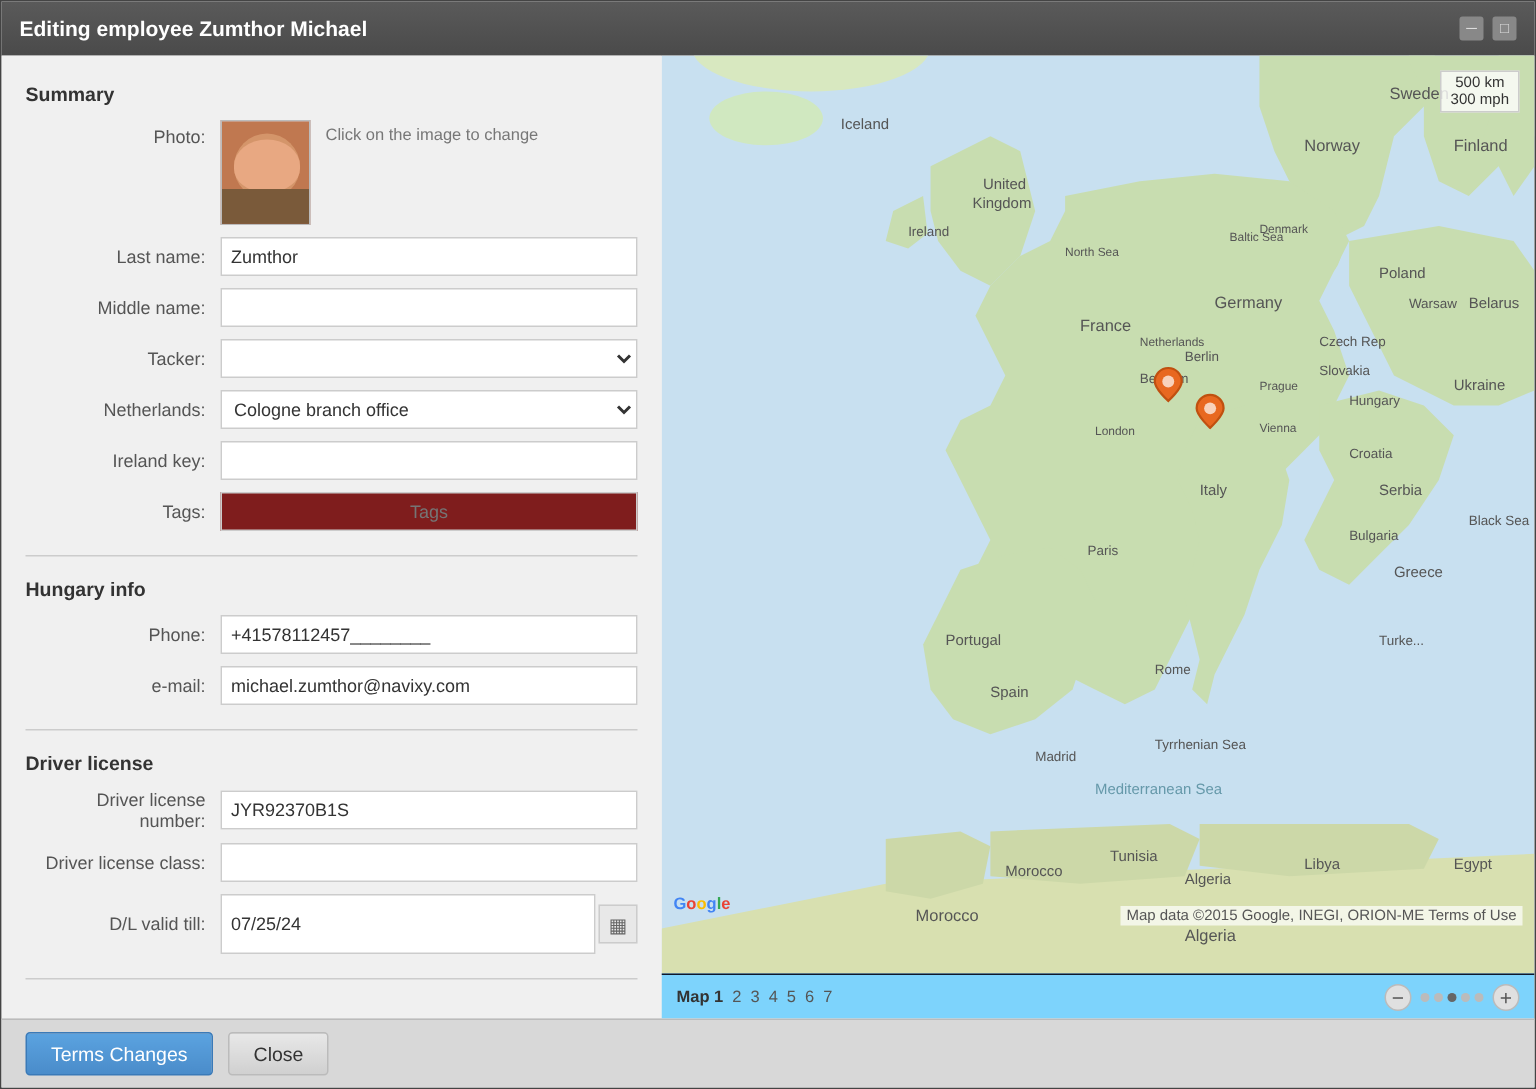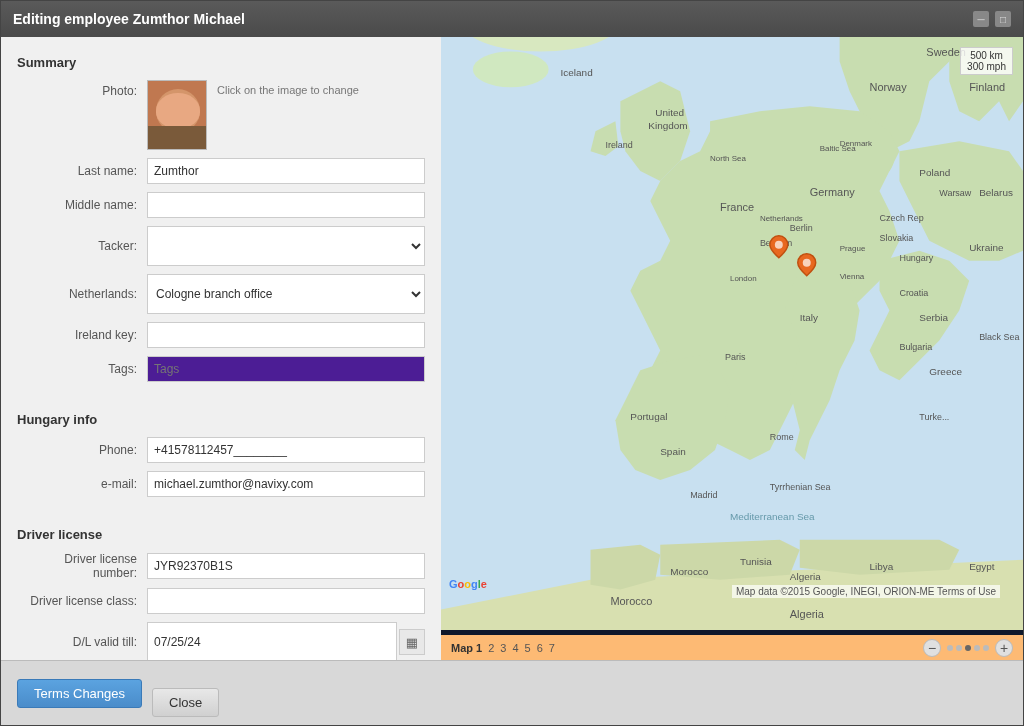--- a/index.html
+++ b/index.html
@@ -92,21 +92,21 @@
       height: 26px;
       border: 1px solid #ccc;
       background: #fff;
       padding: 2px 6px;
       font-size: 12px;
       color: #333;
       outline: none;
     }
     .form-select {
       flex: 1;
-      height: 40px;
+      height: 26px;
       border: 1px solid #ccc;
       background: #fff;
       padding: 2px 4px;
       font-size: 12px;
       color: #333;
       outline: none;
       appearance: auto;
     }
     .form-row.align-top {
       align-items: flex-start;
@@ -157,25 +157,26 @@
     }
     .photo-hint {
       font-size: 11px;
       color: #777;
       padding-top: 4px;
     }
     .tags-input {
       flex: 1;
       height: 26px;
       border: 1px solid #ccc;
-      background: #4c1d95;
+      background: #7f1d1d;
       padding: 2px 6px;
       font-size: 12px;
       color: #aaa;
       outline: none;
+      text-align: center;
     }
     .date-wrapper {
       flex: 1;
       display: flex;
       align-items: center;
       gap: 2px;
     }
     .date-input {
       flex: 1;
       height: 40px;
@@ -216,21 +217,20 @@
       border-radius: 3px;
     }
     .btn-close {
       background: linear-gradient(to bottom, #e8e8e8, #d0d0d0);
       color: #333;
       border: 1px solid #bbb;
       padding: 6px 16px;
       font-size: 13px;
       cursor: pointer;
       border-radius: 3px;
-      margin-top: 19px;
     }
     .map-container {
       width: 100%;
       height: 100%;
       position: relative;
       overflow: hidden;
     }
     .map-scale {
       position: absolute;
       top: 10px;
@@ -248,22 +248,22 @@
       right: 8px;
       font-size: 10px;
       color: #555;
     }
     .map-tabs {
       position: absolute;
       bottom: 0;
       left: 0;
       right: 0;
       height: 30px;
-      background: #fdba74;
-      border-top: 5px solid #0f172a;
+      background: #7dd3fc;
+      border-top: 1px solid #0f172a;
       display: flex;
       align-items: center;
       padding: 0 10px;
       gap: 6px;
       font-size: 11px;
       color: #555;
     }
     .map-tab-active {
       color: #333;
       font-weight: bold;
@@ -549,21 +549,21 @@
             <div>500 km</div>
             <div>300 mph</div>
           </div>
 
           
           <div class="google-logo">
             <span>G</span><span>o</span><span>o</span><span>g</span><span>l</span><span>e</span>
           </div>
 
           
-          <div class="map-footer" style="font-size:10px; color:#555; position:absolute; bottom:32px; right:23px; background: rgba(255,255,255,0.7); padding: 1px 4px; margin-left: 12px;">Map data ©2015 Google, INEGI, ORION-ME  Terms of Use</div>
+          <div class="map-footer" style="font-size:10px; color:#555; position:absolute; bottom:32px; right:8px; background: rgba(255,255,255,0.7); padding: 1px 4px; margin-left: 12px;">Map data ©2015 Google, INEGI, ORION-ME  Terms of Use</div>
         </div>
 
         <div class="map-tabs">
           <span class="map-tab-active">Map 1</span>
           <span>2</span>
           <span>3</span>
           <span>4</span>
           <span>5</span>
           <span>6</span>
           <span>7</span>

